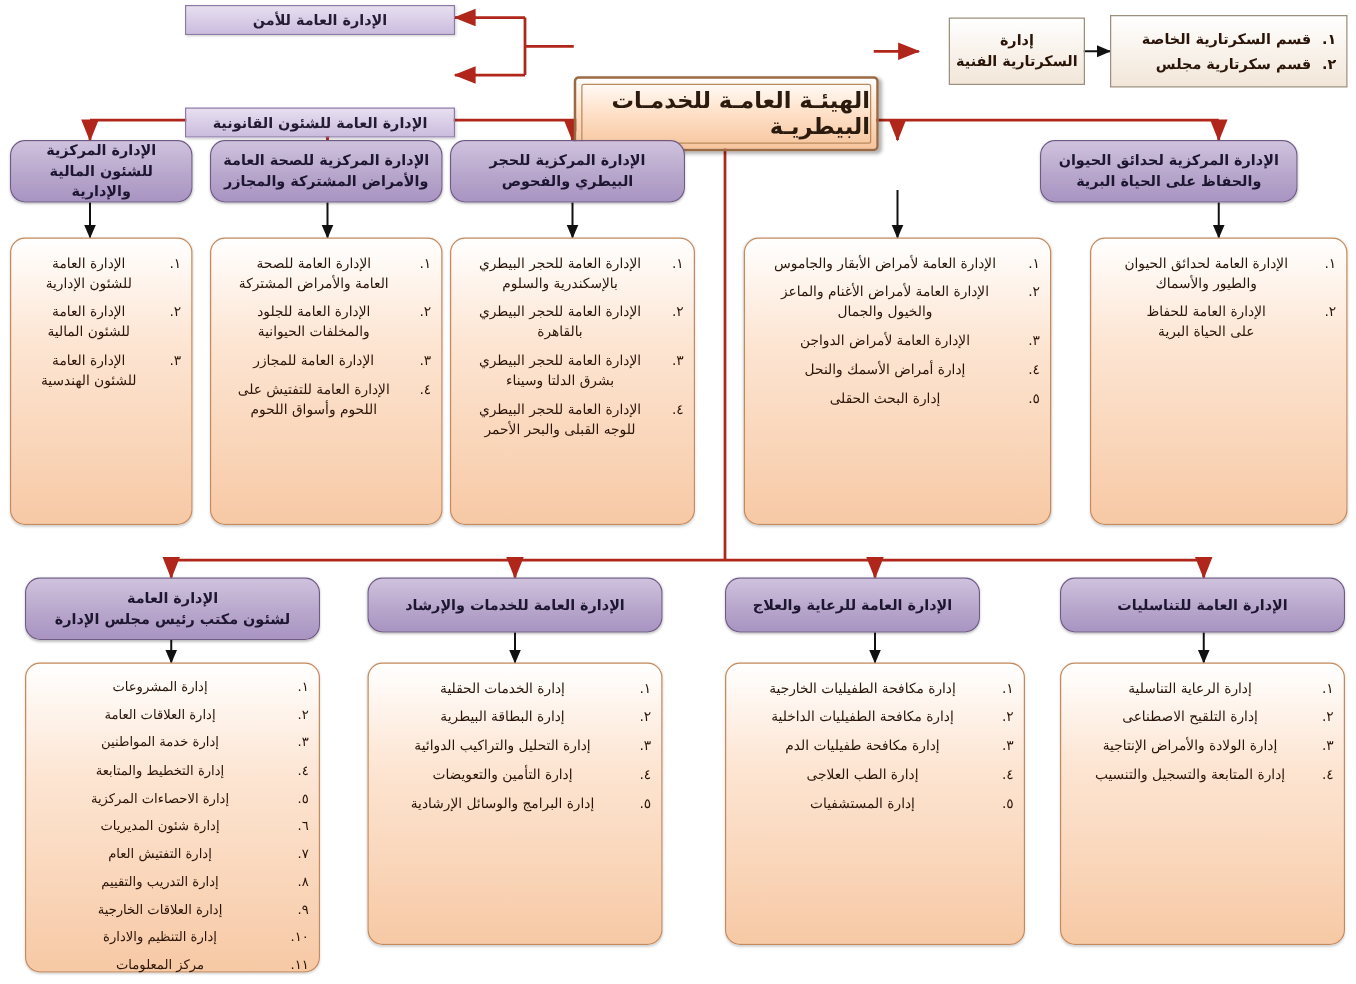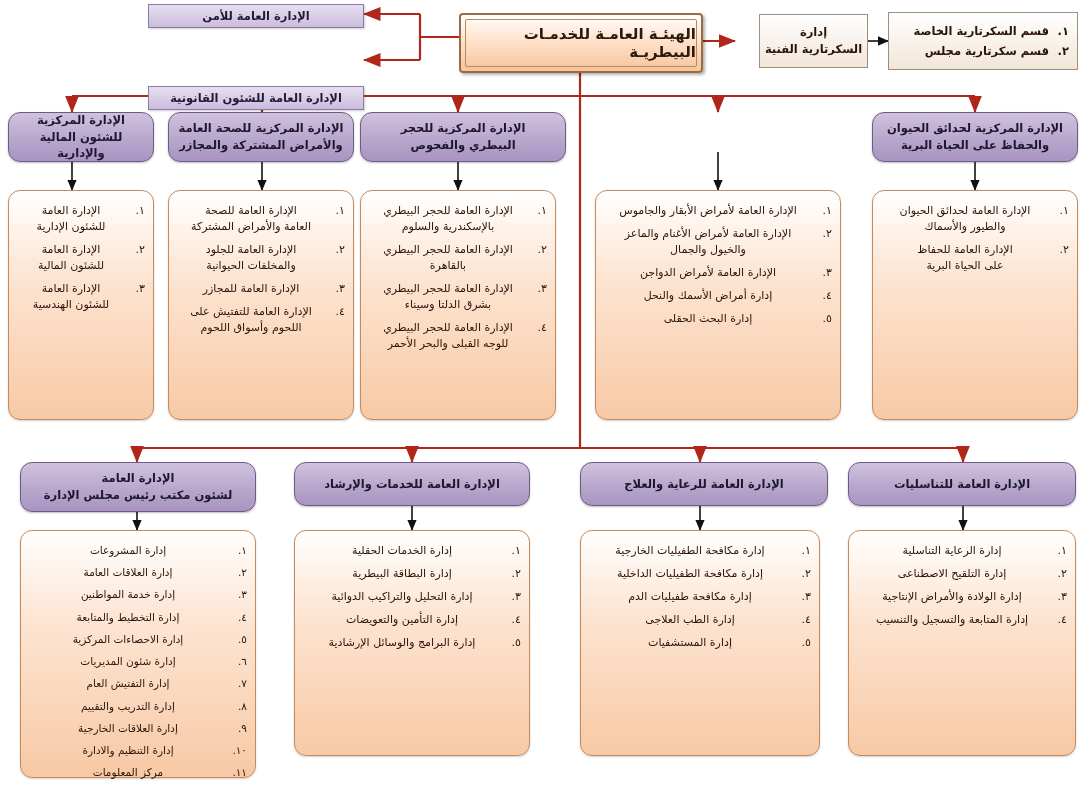--- a/index.html
+++ b/index.html
@@ -56,22 +56,23 @@
   .body ol li .txt{flex:1 1 auto;text-align:center;}
 
   
   .root{
     position:absolute;
     background:linear-gradient(180deg,#ffffff 0%, #ffe3cc 45%, #f6c49c 100%);
     border:2px solid #9a6a42;
     border-radius:4px;
     box-shadow:2px 2px 3px rgba(0,0,0,.3);
     display:flex;align-items:center;justify-content:center;
-    font-weight:bold;font-size:15px;
+    font-weight:bold;font-size:18px;
     letter-spacing:.3px;
+    margin-top:48px;
   }
   .root .inner{
     position:absolute;inset:4px;border:1px solid #b98a5e;border-radius:2px;
     display:flex;align-items:center;justify-content:center;
   }
 
   .plainbox{
     position:absolute;
     background:linear-gradient(180deg,#e7dff0 0%, #cbbcde 100%);
     border:1px solid #8d7aa8;
@@ -180,21 +181,21 @@
     <div class="line">
       <span class="num">١.</span>
       <span class="txt">قسم السكرتارية الخاصة</span>
     </div>
     <div class="line">
       <span class="num">٢.</span>
       <span class="txt">قسم سكرتارية مجلس</span>
     </div>
   </div>
 
-  <div class="box hdr" style="left:872px;top:112px;width:206px;height:50px;">
+  <div class="box hdr" style="left:832px;top:112px;width:206px;height:50px;">
     <span style="white-space:pre-line;">الإدارة المركزية لحدائق الحيوان
 والحفاظ على الحياة البرية</span>
   </div>
   <div class="box body" style="left:872px;top:190px;width:206px;height:230px;">
     <ol>
       <li>
           <span class="num">١.</span>
           <span class="txt" style="white-space:pre-line;">الإدارة العامة لحدائق الحيوان
 والطيور والأسماك</span>
         </li>
@@ -225,21 +226,21 @@
           <span class="num">٤.</span>
           <span class="txt" style="white-space:pre-line;">إدارة أمراض الأسمك والنحل</span>
         </li>
       <li>
           <span class="num">٥.</span>
           <span class="txt" style="white-space:pre-line;">إدارة البحث الحقلى</span>
         </li>
     </ol>
   </div>
 
-  <div class="box hdr" style="left:360px;top:112px;width:206px;height:50px;">
+  <div class="box hdr" style="left:360px;top:112px;width:188px;height:50px;">
     <span style="white-space:pre-line;">الإدارة المركزية للحجر
 البيطري والفحوص</span>
   </div>
   <div class="box body" style="left:360px;top:190px;width:196px;height:230px;">
     <ol>
       <li>
           <span class="num">١.</span>
           <span class="txt" style="white-space:pre-line;">الإدارة العامة للحجر البيطري
 بالإسكندرية والسلوم</span>
         </li>
@@ -330,21 +331,21 @@
           <span class="num">٣.</span>
           <span class="txt">إدارة الولادة والأمراض الإنتاجية</span>
         </li>
       <li>
           <span class="num">٤.</span>
           <span class="txt">إدارة المتابعة والتسجيل والتنسيب</span>
         </li>
     </ol>
   </div>
 
-  <div class="box hdr" style="left:580px;top:462px;width:248px;height:44px;">
+  <div class="box hdr" style="left:580px;top:462px;width:204px;height:44px;">
     <span style="white-space:pre-line;">الإدارة العامة للرعاية والعلاج</span>
   </div>
   <div class="box body" style="left:580px;top:530px;width:240px;height:226px;">
     <ol>
       <li>
           <span class="num">١.</span>
           <span class="txt">إدارة مكافحة الطفيليات الخارجية</span>
         </li>
       <li>
           <span class="num">٢.</span>

